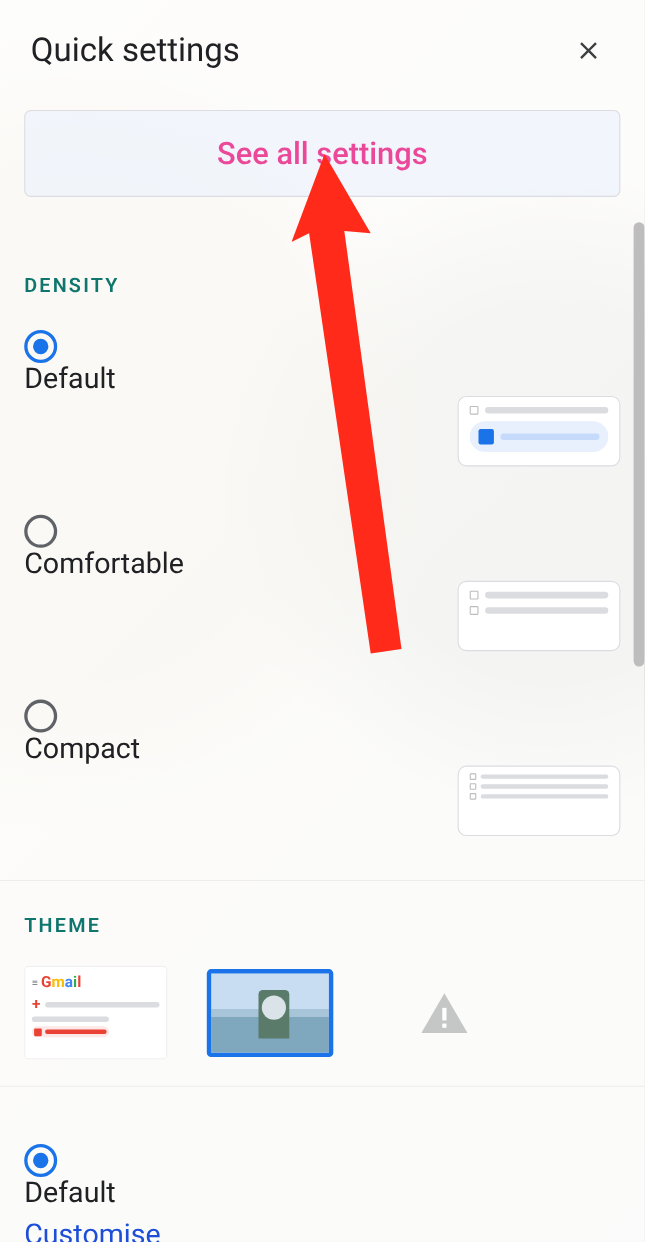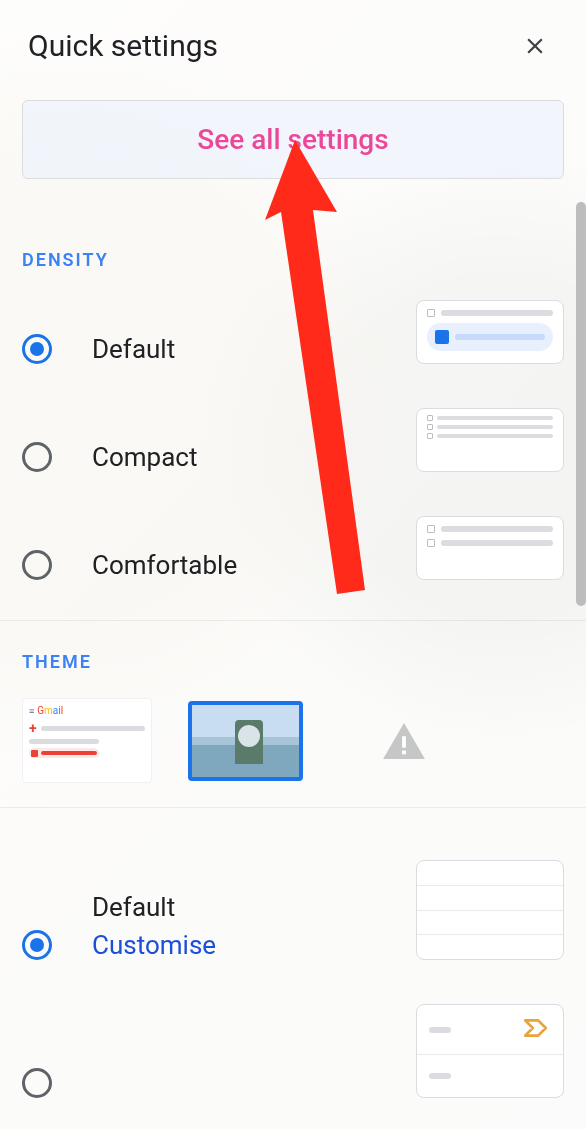--- a/index.html
+++ b/index.html
@@ -16,24 +16,24 @@
   .scrollbar-hint { position: absolute; top: 202px; right: 0; width: 10px; height: 404px; background: #bdbdbd; border-radius: 5px; }
 
   .header { display: flex; align-items: flex-start; justify-content: space-between; padding: 28px 34px 10px 28px; }
   .title { font-size: 30px; color: #202124; font-weight: 400; }
   .close { font-size: 32px; color: #3c4043; cursor: pointer; line-height: 1; padding: 4px; }
 
   .see-all { margin: 22px 22px 0 22px; border: 1px solid #dadce0; background: rgba(232,240,254,0.5); border-radius: 6px; text-align: center; padding: 22px 0; color: #ec4899; font-size: 28px; font-weight: 500; cursor: pointer; }
 
   .section { padding: 30px 22px 18px 22px; border-bottom: 1px solid rgba(0,0,0,0.06); }
   .section-head { display: flex; justify-content: space-between; align-items: center; margin-bottom: 8px; }
-  .section-title { font-size: 18px; letter-spacing: 2px; color: #3b82f6; font-weight: 600; text-transform: uppercase; }
+  .section-title { font-size: 18px; letter-spacing: 2px; color: #0f766e; font-weight: 600; text-transform: uppercase; }
   .link { color: #1a73e8; font-size: 26px; cursor: pointer; }
 
-  .option-row { display: flex; align-items: flex-end; padding: 22px 0; }
+  .option-row { display: flex; align-items: flex-start; padding: 22px 0; flex-direction: column; }
   .radio { width: 30px; height: 30px; border-radius: 50%; border: 3px solid #5f6368; margin-right: 40px; flex-shrink: 0; display: flex; align-items: center; justify-content: center; cursor: pointer; }
   .radio.selected { border-color: #1a73e8; }
   .radio.selected::after { content:''; width: 14px; height: 14px; background: #1a73e8; border-radius: 50%; }
   .option-label { font-size: 26px; color: #202124; flex: 1; }
   .option-sub { font-size: 26px; color: #1d4ed8; margin-top: 8px; cursor: pointer; }
 
   .preview { width: 148px; height: 64px; border: 1px solid #dadce0; border-radius: 8px; background: #fff; margin-left: auto; padding: 8px 10px; display: flex; flex-direction: column; gap: 6px; }
   .pv-row { display: flex; align-items: center; gap: 6px; }
   .pv-box { width: 8px; height: 8px; border: 1.5px solid #bdbdbd; border-radius: 1px; flex-shrink: 0; }
   .pv-line { height: 6px; background: #dadce0; border-radius: 3px; flex: 1; }
@@ -41,21 +41,21 @@
   .pv-bubble-icon { width: 14px; height: 14px; background: #1a73e8; border-radius: 2px; }
   .pv-compact { gap: 3px; padding: 6px 10px; height: 64px; }
   .pv-compact .pv-row { gap: 4px; }
   .pv-compact .pv-box { width: 6px; height: 6px; }
   .pv-compact .pv-line { height: 4px; }
 
   .themes { display: flex; gap: 36px; align-items: center; padding: 18px 0 6px 0; }
   .theme-thumb { width: 130px; height: 85px; border-radius: 4px; background: #fff; position: relative; overflow: hidden; cursor: pointer; }
   .theme-gmail { border: 1px solid #f0f0f0; padding: 6px; font-size: 9px; }
   .theme-gmail .gm-logo { display:flex; align-items:center; gap:3px; margin-bottom:4px;}
-  .theme-gmail .gm-m { font-weight:400; font-size:10px;text-align:center; }
+  .theme-gmail .gm-m { font-weight:700; font-size:14px;text-align:center; }
   .theme-gmail .gm-m .r{color:#ea4335;} .gm-m .b{color:#4285f4;} .gm-m .y{color:#fbbc04;} .gm-m .g{color:#34a853;}
   .theme-gmail .gm-line { height:5px; background:#dadce0; border-radius:3px; margin:3px 0; }
   .theme-gmail .gm-plus { color:#ea4335; font-size:14px; font-weight:700; }
   .theme-gmail .gm-pill { height:10px; width:70px; background:#fce8e6; border-radius:5px; margin-top:4px; display:flex; align-items:center; padding:0 2px; gap:3px;}
   .theme-gmail .gm-pill-dot { width:7px; height:7px; background:#ea4335; border-radius:1px;}
   .theme-gmail .gm-pill-bar { height:4px; flex:1; background:#ea4335; border-radius:2px;}
   .theme-photo { border: 4px solid #1a73e8; width: 115px; height: 80px; background: linear-gradient(#c9ddf2 0 45%, #a8c4d9 45% 55%, #7fa8bf 55% 100%); position:relative; }
   .theme-photo::before{ content:''; position:absolute; left:40%; top:22%; width:28px; height:44px; background:#5a7a6a; border-radius:4px 4px 0 0;}
   .theme-photo::after{ content:''; position:absolute; left:43%; top:28%; width:22px; height:22px; background:#d9e3e8; border-radius:50%;}
   .theme-warning { width: 50px; height: 44px; display:flex; align-items:center; justify-content:center; margin-left:40px; }
@@ -108,41 +108,41 @@
             <div class="pv-bubble">
               <div class="pv-bubble-icon"></div>
               <div class="pv-line" style="background:#c6dafc;"></div>
             </div>
           </div>
       </div>
     </div>
 
     <div class="option-row">
       <div class="radio"></div>
+      <div class="option-label">Comfortable</div>
+      <div class="preview">
+        <div class="pv-row">
+            <div class="pv-box"></div>
+            <div class="pv-line"></div>
+          </div>
+        <div class="pv-row">
+            <div class="pv-box"></div>
+            <div class="pv-line"></div>
+          </div>
+      </div>
+    </div>
+
+    <div class="option-row">
+      <div class="radio"></div>
       <div class="option-label">Compact</div>
       <div class="preview pv-compact">
         <div class="pv-row">
             <div class="pv-box"></div>
             <div class="pv-line"></div>
           </div>
-        <div class="pv-row">
-            <div class="pv-box"></div>
-            <div class="pv-line"></div>
-          </div>
-        <div class="pv-row">
-            <div class="pv-box"></div>
-            <div class="pv-line"></div>
-          </div>
-      </div>
-    </div>
-
-    <div class="option-row">
-      <div class="radio"></div>
-      <div class="option-label">Comfortable</div>
-      <div class="preview">
         <div class="pv-row">
             <div class="pv-box"></div>
             <div class="pv-line"></div>
           </div>
         <div class="pv-row">
             <div class="pv-box"></div>
             <div class="pv-line"></div>
           </div>
       </div>
     </div>

